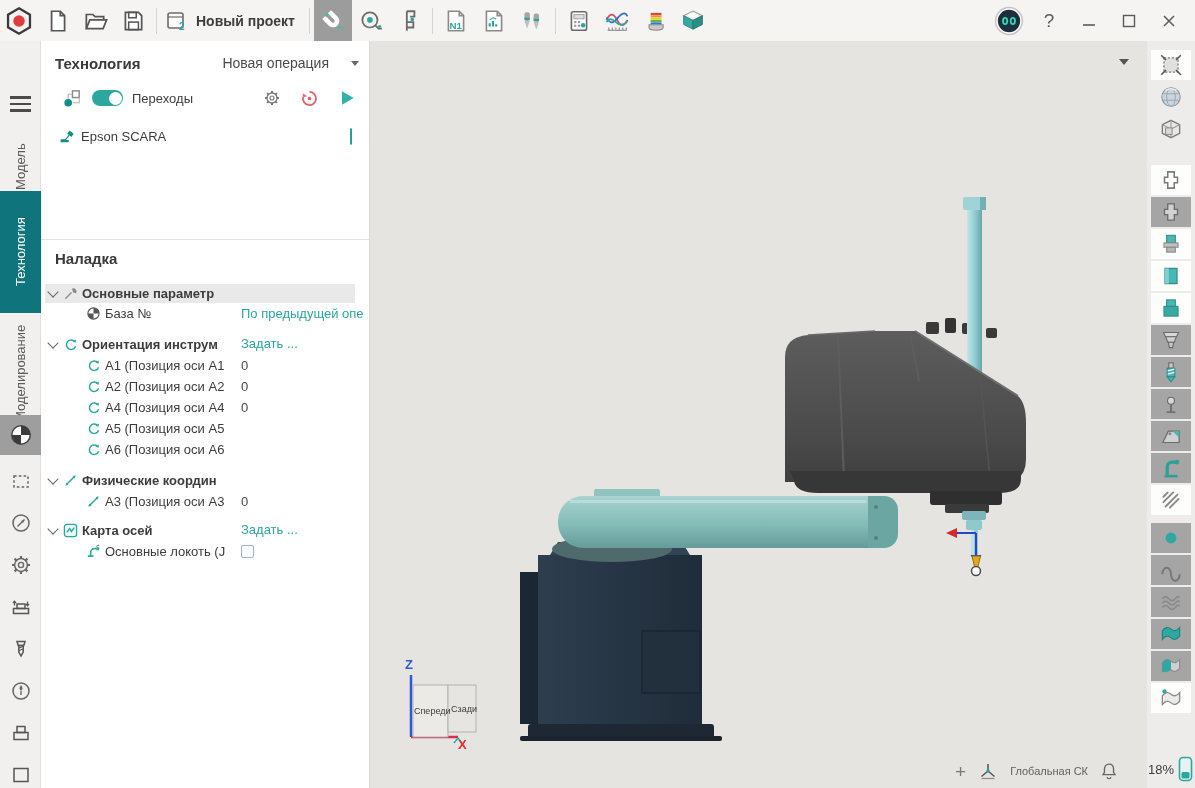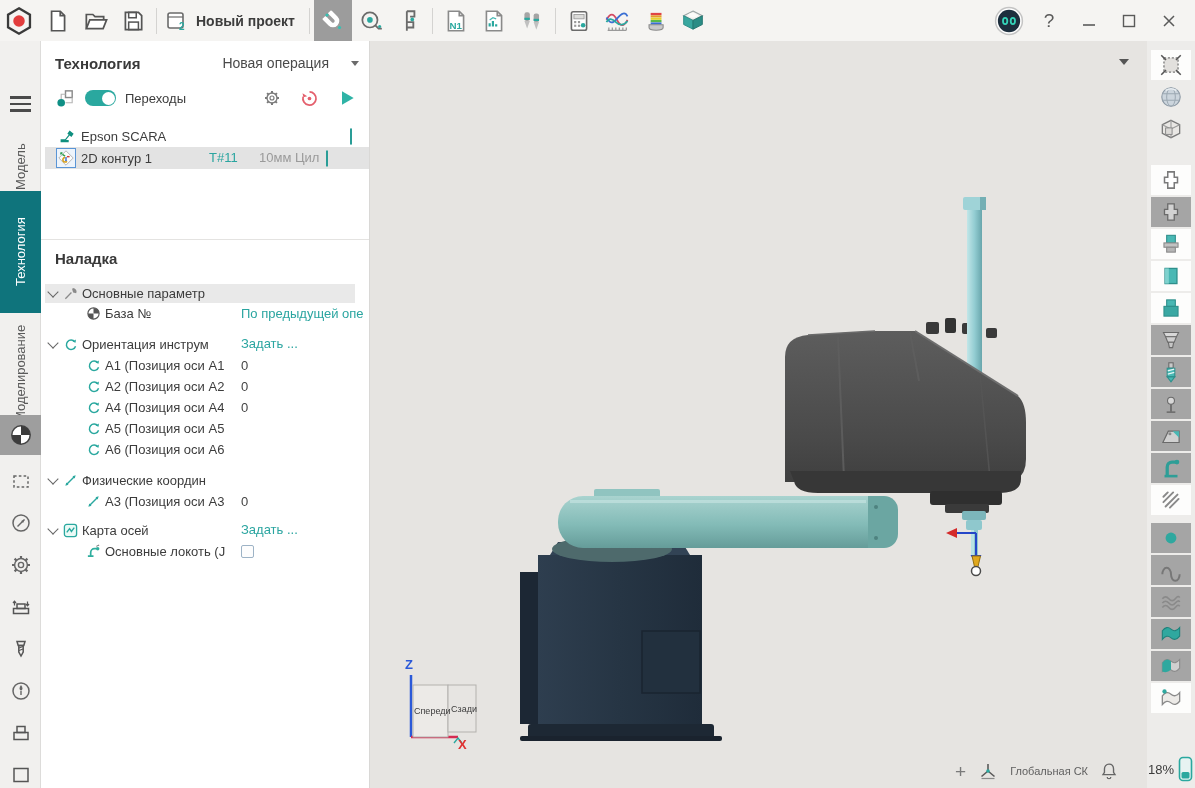--- a/index.html
+++ b/index.html
@@ -29,21 +29,21 @@
   .burger{display:flex;flex-direction:column;gap:4px;}
   .burger span{display:block;width:21px;height:2.4px;background:#4a4a4a;}
   
   .panel{position:absolute;left:41px;top:41px;width:329px;height:747px;background:#fff;
          border-right:1px solid #d9d8d6;box-sizing:border-box;}
   .ph{position:absolute;top:10px;left:14px;right:10px;height:24px;display:flex;align-items:center;}
   .ph-title{font-size:15px;font-weight:bold;color:#393939;}
   .ph-op{margin-left:auto;display:flex;align-items:center;gap:22px;font-size:14px;color:#4a4a4a;}
   .tri-down{width:0;height:0;border-left:4.5px solid transparent;border-right:4.5px solid transparent;
             border-top:5.5px solid #6b6b6b;}
-  .pc{position:absolute;top:44px;left:14px;right:12px;height:26px;display:flex;align-items:center;gap:9px;}
+  .pc{position:absolute;top:44px;left:21px;right:12px;height:26px;display:flex;align-items:center;gap:9px;}
   .toggle{width:31px;height:16px;border-radius:8px;background:#2aa89f;position:relative;}
   .toggle .knob{position:absolute;right:1.5px;top:1.5px;width:13px;height:13px;border-radius:50%;
                 background:#fff;}
   .pc-right{margin-left:auto;display:flex;align-items:center;gap:17px;}
   .ptree{position:absolute;top:84px;left:4px;right:0;text-align:center;}
   .t-row{position:relative;height:22px;display:flex;align-items:center;padding-left:12px;}
   .t-row.sel{background:#e3e3e3;}
   .t-ico{width:18px;height:18px;margin-right:6px;flex:0 0 auto;}
   .t-ico.selbox{outline:1.4px solid #5a95d6;outline-offset:0;background:#eef4fb;}
   .t-label{white-space:nowrap;}
@@ -53,21 +53,21 @@
   .cb-teal{width:13px;height:13px;border:1.6px solid #2a9d97;border-radius:4px;box-sizing:border-box;background:#fff;}
   .dot-amber{width:11px;height:11px;border-radius:50%;background:#c8992c;}
   .setup-title{position:absolute;top:209px;left:14px;font-size:15px;font-weight:bold;color:#393939;}
   .params{position:absolute;top:243px;left:4px;right:0;}
   .band{height:19px;background:#e9e9e9;margin-right:14px;display:flex;align-items:center;padding-left:4px;}
   .p-row{position:relative;height:21px;display:flex;align-items:center;padding-left:4px;}
   .chev{width:7px;height:7px;border-right:1.6px solid #666;border-bottom:1.6px solid #666;
         transform:rotate(45deg);display:inline-block;margin:0 6px 3px 0;flex:0 0 auto;}
   .p-ico{width:15px;height:15px;margin-right:4px;flex:0 0 auto;}
   .p-ind{padding-left:41px;}
-  .g-label{font-weight:normal;color:#3c3c3c;white-space:nowrap;overflow:hidden;max-width:152px;}
+  .g-label{font-weight:bold;color:#3c3c3c;white-space:nowrap;overflow:hidden;max-width:152px;}
   .r-label{white-space:nowrap;overflow:hidden;max-width:134px;color:#3c3c3c;}
   .p-val{position:absolute;left:196px;top:3px;white-space:nowrap;overflow:hidden;max-width:126px;color:#444;}
   .p-val.tealv{color:#2aa5a0;}
   .p-act{position:absolute;left:196px;top:2px;color:#2aa5a0;white-space:nowrap;}
   .gap{height:10px;}
   .gap8{height:8px;}
   .cb-plain{width:13px;height:13px;border:1.5px solid #9db3c6;border-radius:2px;background:#fdfdfd;
             box-sizing:border-box;position:absolute;left:196px;top:4px;}
   
   .viewport{position:absolute;left:370px;top:41px;width:777px;height:747px;background:#e6e4e1;}
@@ -377,36 +377,20 @@
     </div>
 
     <div class="ptree">
       <div class="t-row">
         <svg class="t-ico" viewBox="0 0 20 20">
             <path d="M4,17 h9 v-2.5 h-3 l4,-5 2,1.5 2.5,-3.5 -4.5,-3.5 -2.5,3.5 1.5,1.2 -4,5 h-5 z" fill="#0f8f7f"></path>
           </svg>
         <span class="t-label">Epson SCARA</span>
         <span class="abs" style="left:305px;top:4px;"><span class="cb-teal"></span></span>
       </div>
-      <div class="t-row sel">
-        <svg class="t-ico selbox" viewBox="0 0 20 20">
-            <path d="M10,2 L18,10 L10,18 L2,10 z" fill="#fdfdfb" stroke="#b0b0b0" stroke-width="1"></path>
-            <path d="M6,6 l3,2" stroke="#2e9e4f" stroke-width="1.6"></path>
-            <path d="M5.5,5.5 l-1.5,-1.5 M4,4 l2.2,0.4 M4,4 l0.4,2.2" stroke="#2e9e4f" stroke-width="1.2"></path>
-            <path d="M10,9 v4" stroke="#3b6fd4" stroke-width="1.6"></path>
-            <path d="M10,14.5 l-1.3,-2 h2.6 z" fill="#3b6fd4"></path>
-            <path d="M11,8.5 h3" stroke="#d43b3b" stroke-width="1.6"></path>
-            <path d="M9,9.5 a2.5,2.5 0 1 0 2,4" fill="none" stroke="#d8a01e" stroke-width="1.8"></path>
-          </svg>
-        <span class="t-label">2D контур 1</span>
-        <span class="abs teal" style="left:164px;top:3px;">T#11</span>
-        <span class="abs gray" style="left:214px;top:3px;max-width:64px;overflow:hidden;">10мм Цил</span>
-        <span class="abs" style="left:281px;top:4px;"><span class="cb-teal"></span></span>
-        <span class="abs" style="left:301px;top:5px;"><span class="dot-amber"></span></span>
-      </div>
     </div>
 
     <div style="position:absolute;top:198px;left:0;right:0;height:1px;background:#e4e3e1;"></div>
     <div class="setup-title">Наладка</div>
 
     <div class="params">
 
       <div class="band">
         <span class="chev"></span>
         <svg class="p-ico" viewBox="0 0 16 16">

